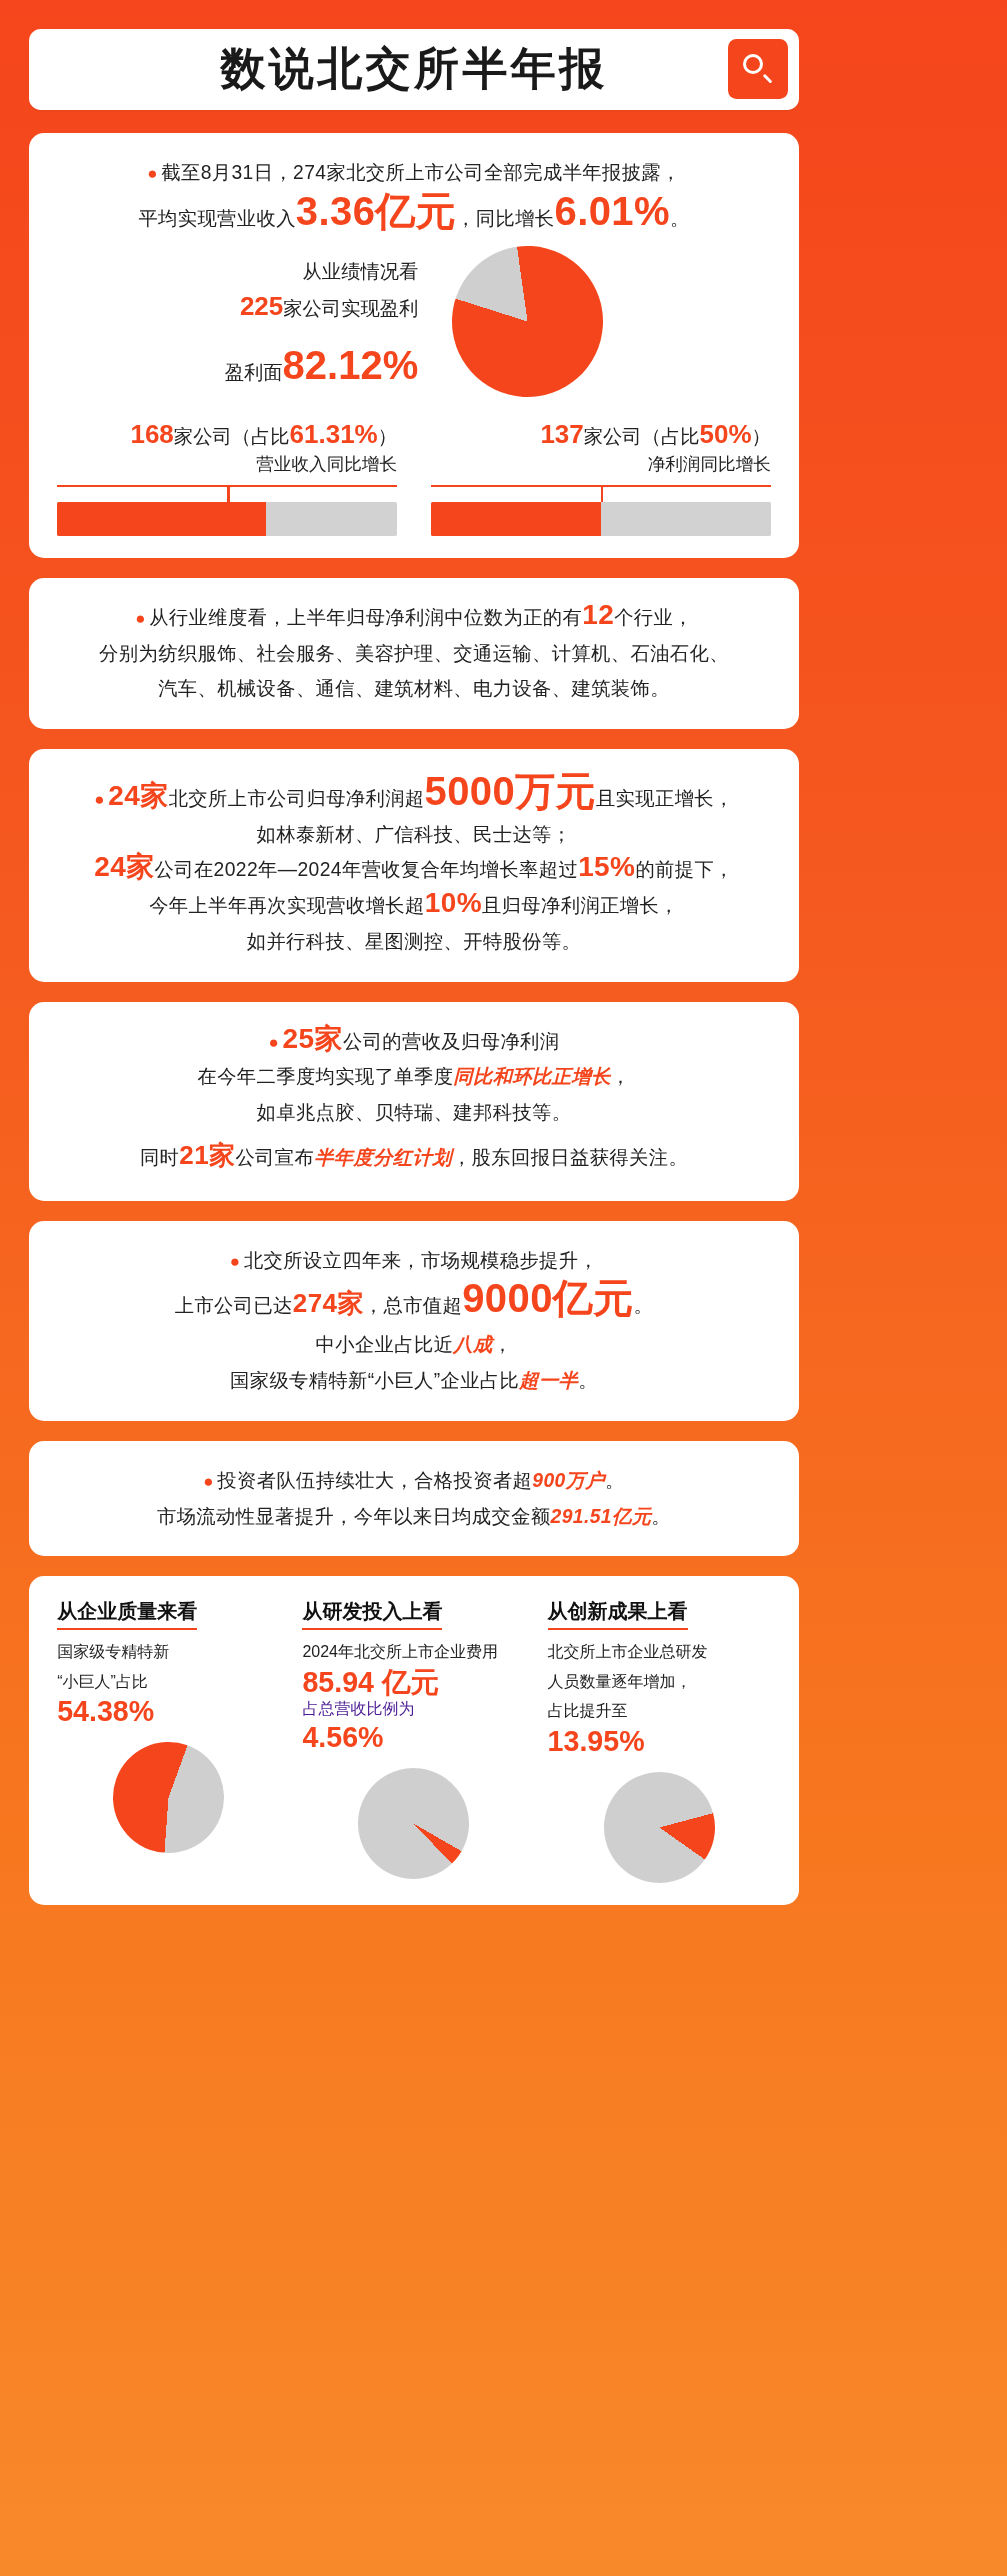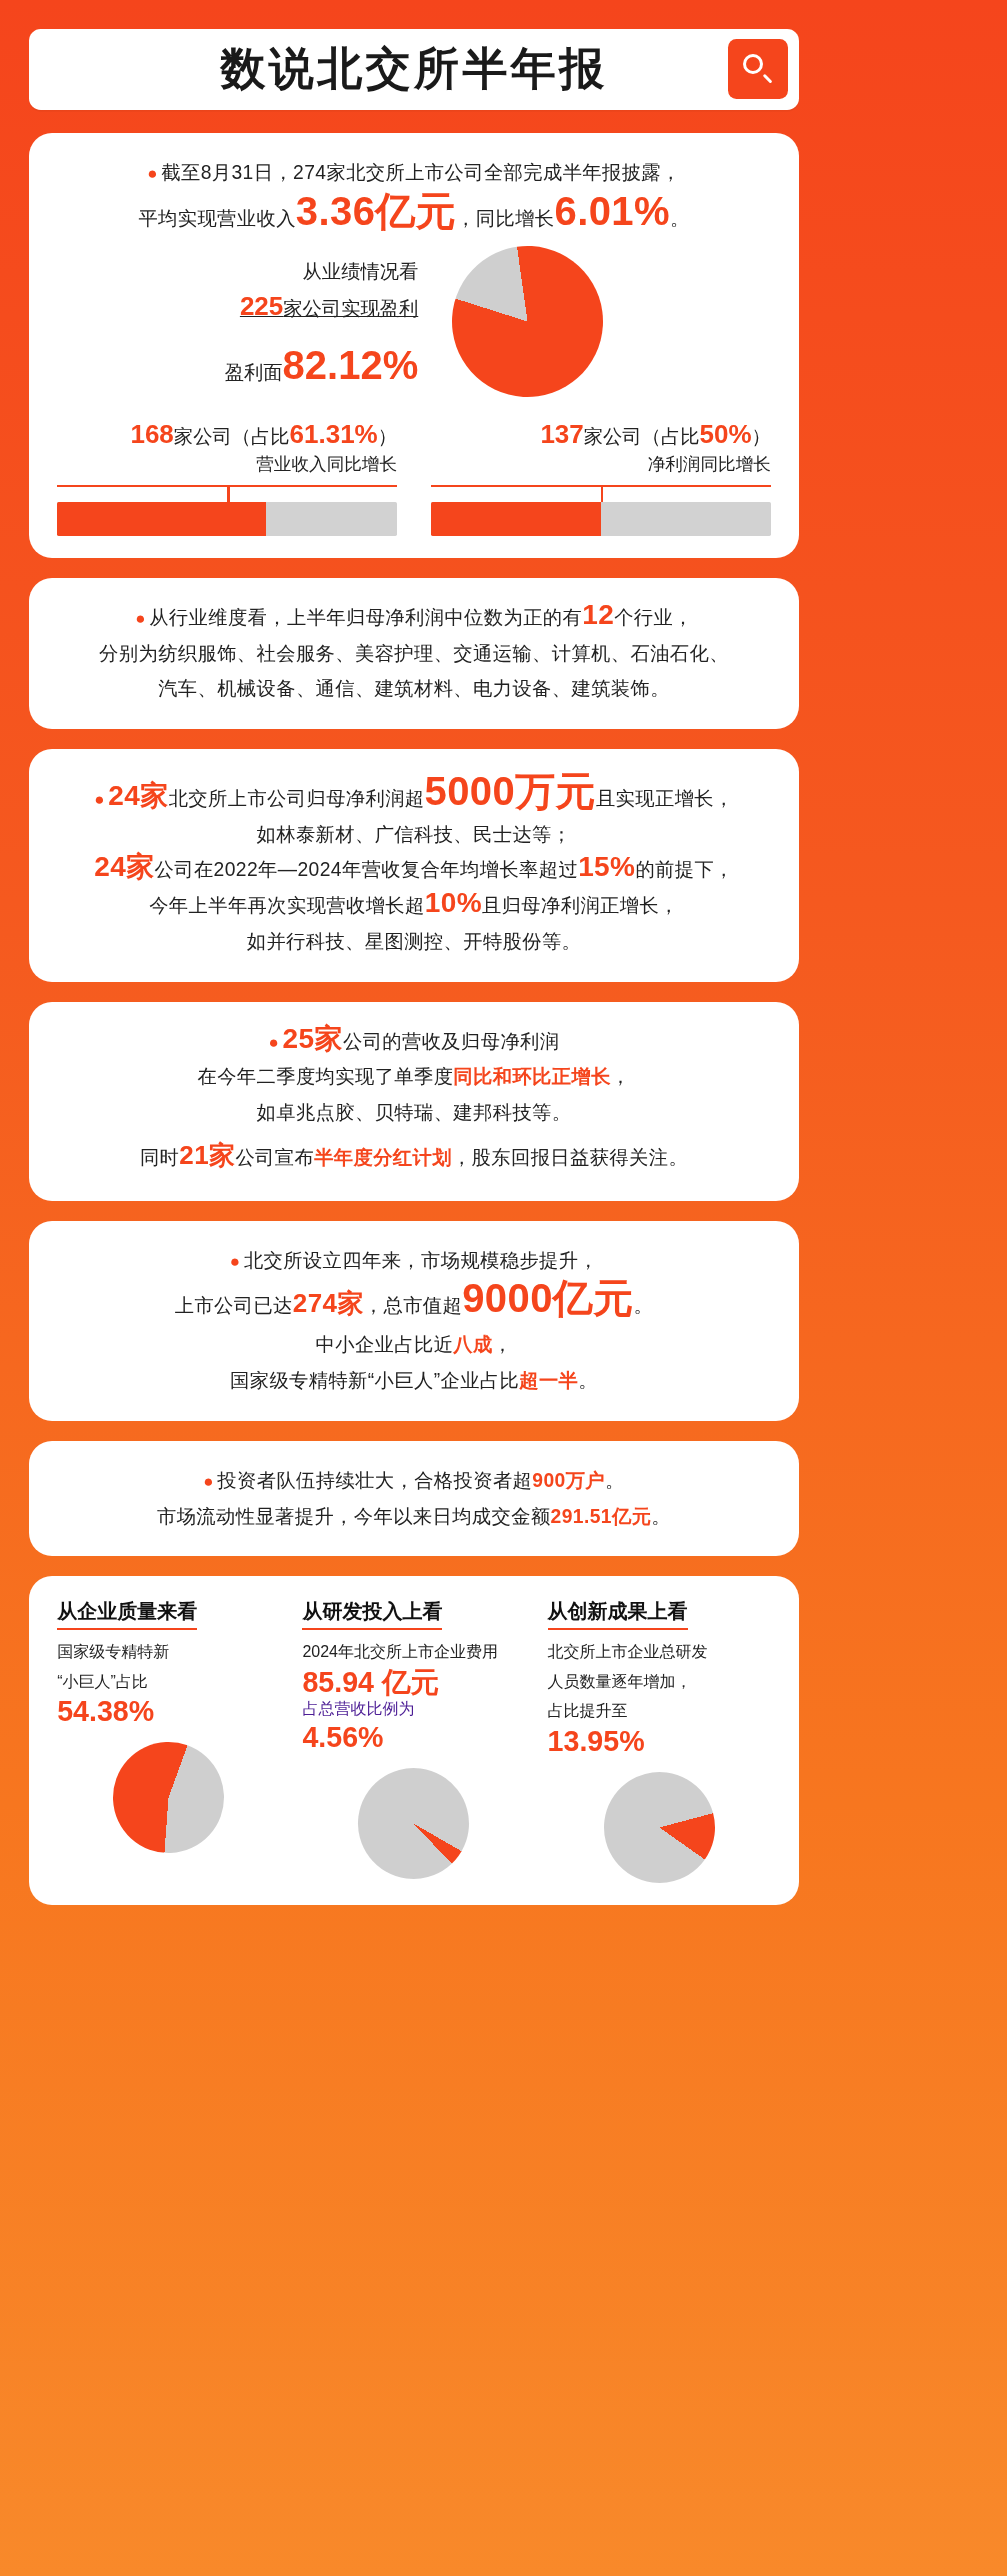--- a/index.html
+++ b/index.html
@@ -27,39 +27,39 @@
     width:60px; height:60px; border-radius:8.4px;
     background:#f5451c; display:flex; align-items:center; justify-content:center;
   }
   .mag { width:28.6px; height:28.6px; position:relative; }
   .mag .ring { position:absolute; width:20px; height:20px; border:3.4px solid #fff; border-radius:50%; left:0; top:0; }
   .mag .handle { position:absolute; width:3.4px; height:11px; background:#fff; border-radius:1.7px;
                  transform:rotate(-45deg); right:2.5px; bottom:-0.8px; }
 
   
   .card {
-    background:#fff; border-radius:23px; padding:22px 28.6px;
+    background:#fff; border-radius:15px; padding:22px 28.6px;
     margin-bottom:20px;
   }
   .line {
     font-size:19.3px; color:#222; line-height:1.85; letter-spacing:0.4px;
     text-align:center;
   }
   .bullet { color:#f5451c; font-size:17px; margin-right:3.4px; }
-  .hl { color:#f5451c; font-weight:bold; }
+  .hl { color:#f5451c; font-weight:bold;font-style:italic; }
   .big { color:#f5451c; font-weight:bold; font-size:40px; line-height:1; }
   .big2 { color:#f5451c; font-weight:bold; font-size:28px; line-height:1; }
   .num-lg { color:#f5451c; font-weight:bold; font-size:26px; }
 
   
   .c1-top { text-align:center; margin-bottom:10px; }
   .c1-mid { display:flex; align-items:center; justify-content:center; gap:34px; margin:8.4px 0 22px 0; }
   .c1-mid-text { text-align:right; }
   .c1-mid-text .r1 { font-size:19.3px; color:#222; margin-bottom:6.7px; }
-  .c1-mid-text .r2 { font-size:19.3px; color:#222; margin-bottom:23px;text-decoration:underline; }
+  .c1-mid-text .r2 { font-size:19.3px; color:#222; margin-bottom:23px; }
   .c1-mid-text .r3 { font-size:19.3px; color:#222; }
   .pie {
     width:151px; height:151px; border-radius:50%;
     background:conic-gradient(#f5451c 0 82.12%, #cfcfcf 82.12% 100%);
     transform:rotate(-8deg);
   }
   .pie-small {
     width:111px; height:111px; border-radius:50%;
   }
   .stats-row { display:flex; gap:34px;text-align:right; }

